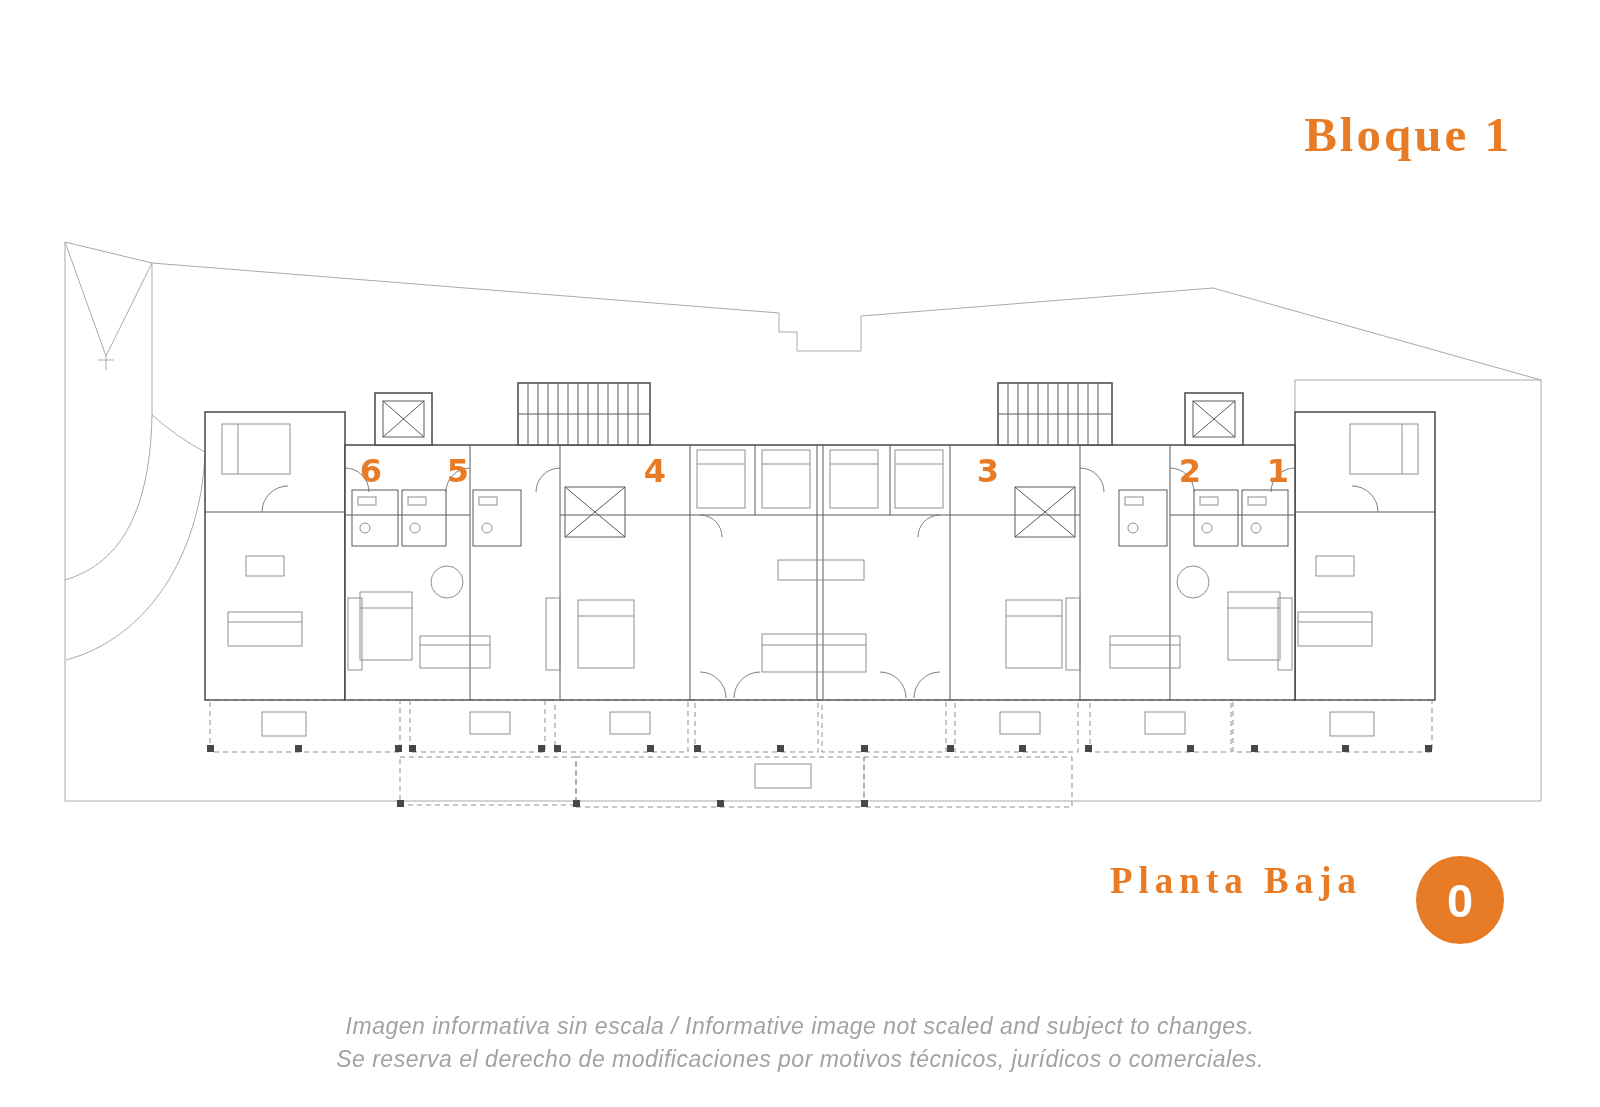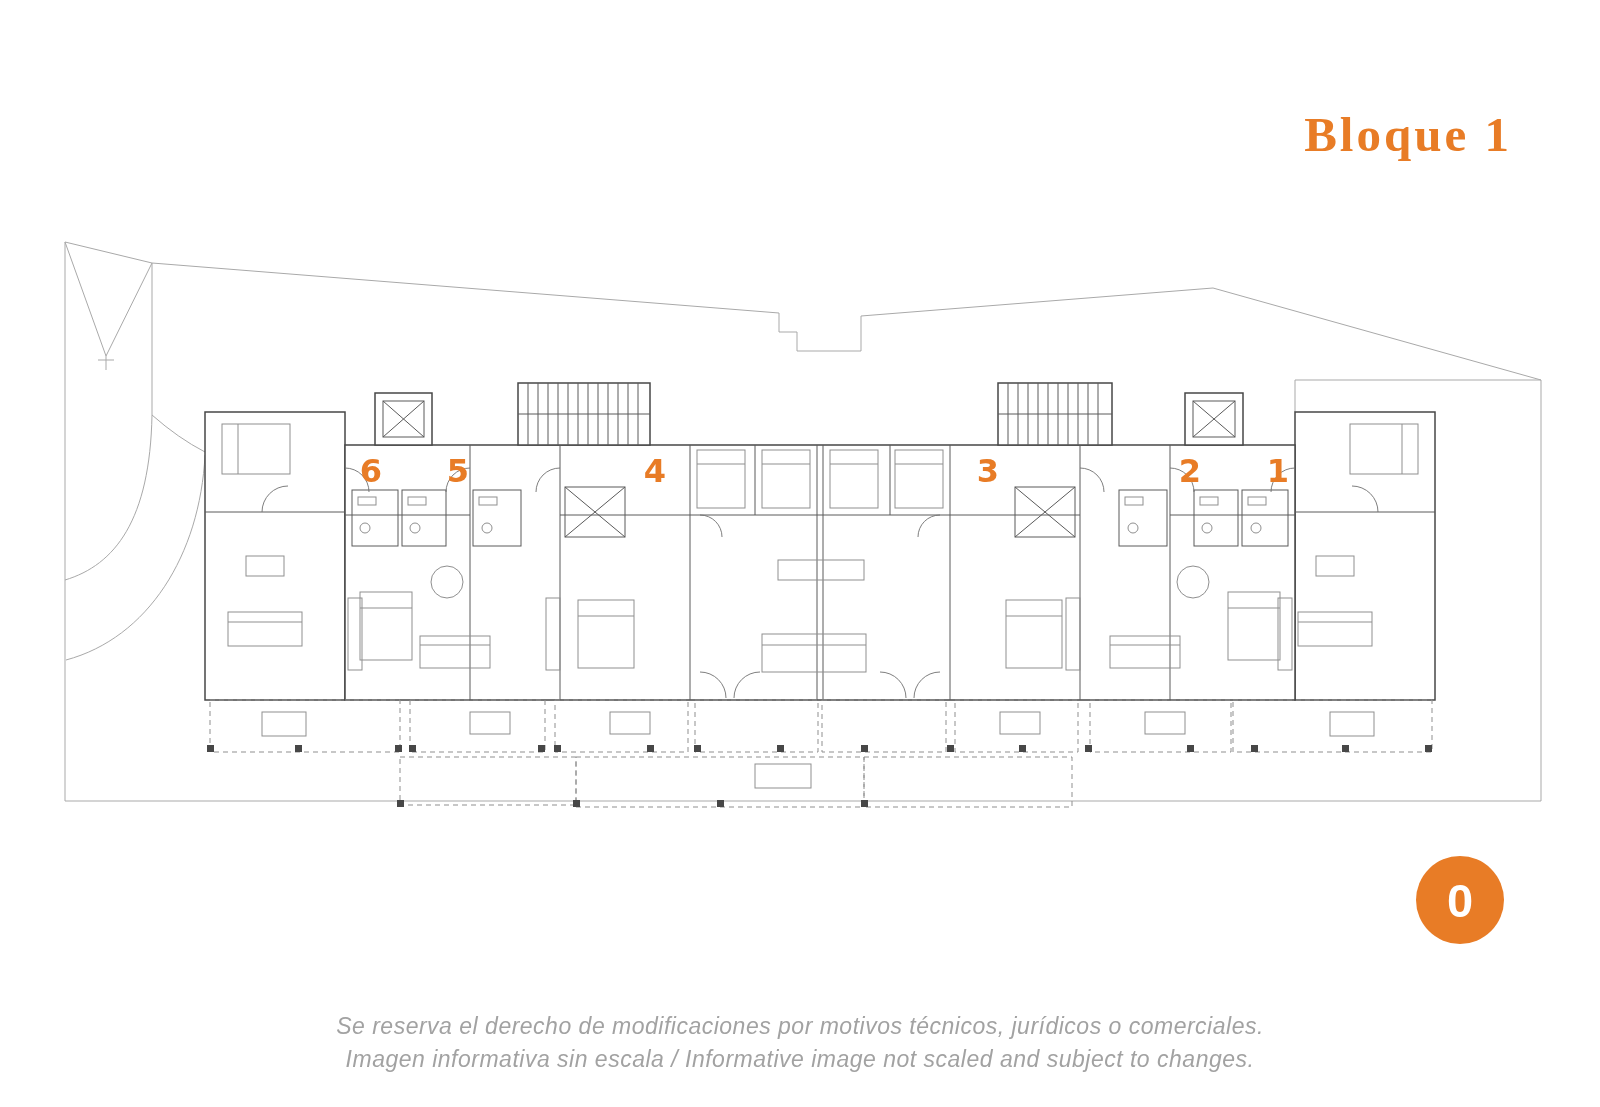--- a/index.html
+++ b/index.html
@@ -230,24 +230,25 @@
       <text class="unit-num" x="371" y="482">6</text>
       <text class="unit-num" x="458" y="482">5</text>
       <text class="unit-num" x="655" y="482">4</text>
       <text class="unit-num" x="988" y="482">3</text>
       <text class="unit-num" x="1190" y="482">2</text>
       <text class="unit-num" x="1278" y="482">1</text>
     </g>
   </svg>
 
   <div class="floor-label">
+    <div class="floor-es">Planta Baja</div>
   </div>
 
   <div class="floor-badge">
     <span>0</span>
   </div>
 
   <div class="disclaimer">
+    <div>Imagen informativa sin escala /  Informative image not scaled and subject to changes.</div>
     <div>Se reserva el derecho de modificaciones por motivos técnicos, jurídicos o comerciales.</div>
-    <div>Imagen informativa sin escala /  Informative image not scaled and subject to changes.</div>
   </div>
 
 </div>
 
 </body></html>

